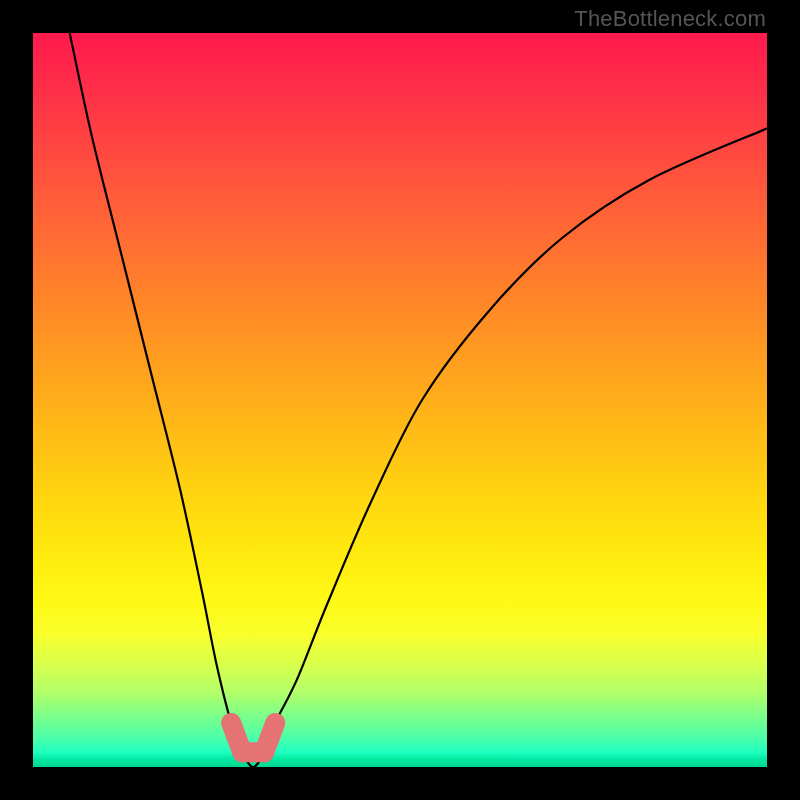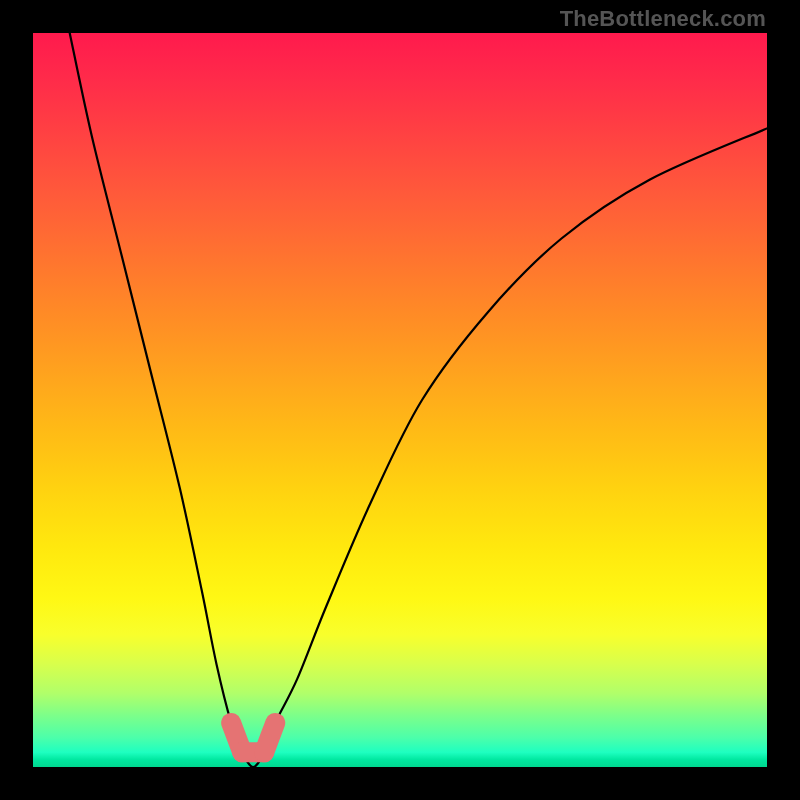--- a/index.html
+++ b/index.html
@@ -54,21 +54,21 @@
       #00e8a0 99%,
       #00d890 100%
     );
   }
   .watermark {
     position: absolute;
     right: 34px;
     top: 6px;
     font-family: Arial, Helvetica, sans-serif;
     font-size: 22px;
-    font-weight: 700;
+    font-weight: 400;
     color: #555555;
     letter-spacing: 0.2px;
     margin-left: 11px;
   }
   svg.curves {
     position: absolute;
     left: 0;
     top: 0;
     width: 100%;
     height: 100%;

